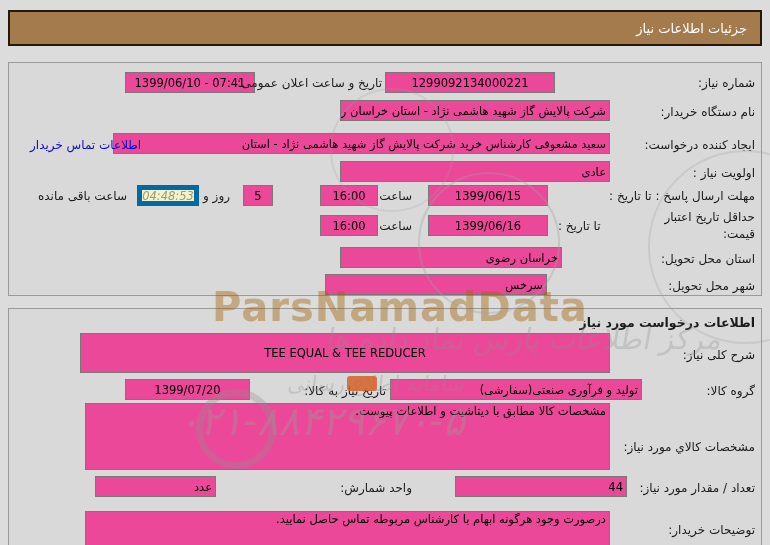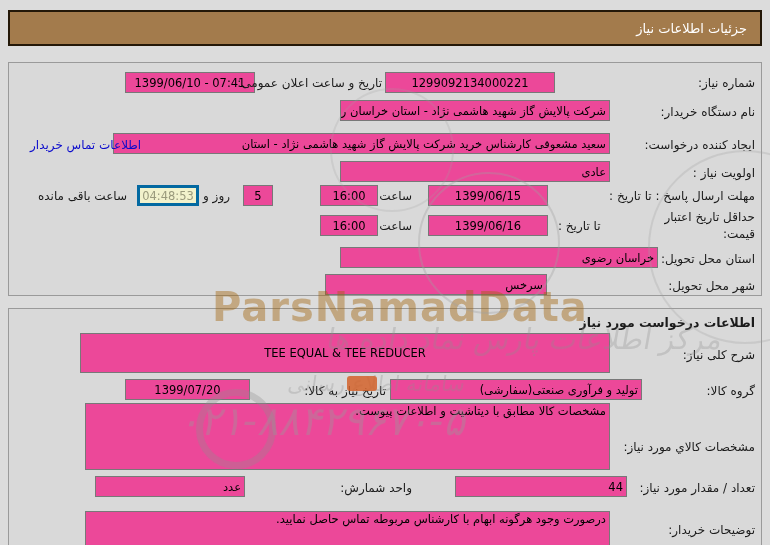--- a/index.html
+++ b/index.html
@@ -25,21 +25,21 @@
   .lbl.bold{font-weight:bold;font-size:12.5px;}
   .box{
     position:absolute;background:#ec4899;border:1px solid #787878;box-sizing:border-box;
     height:21px;display:flex;align-items:center;overflow:hidden;white-space:nowrap;
     font-size:11.5px;color:#000;padding:0 3px;z-index:2;
   }
   .box.c{justify-content:center;}
   .box.big{align-items:flex-start;padding-top:0;}
   .ltr{direction:ltr;unicode-bidi:isolate;}
   .link{color:#0b0bcc;cursor:pointer;}
-  .countdown{background:#f2f2cc;color:#9a9a7c;border:3px solid #0369a1;}
+  .countdown{background:#f2f2cc;color:#9a9a7c;border:5px solid #0369a1;font-style:italic;}
   
   .wm{position:absolute;pointer-events:none;z-index:10;color:#8f8f8f;}
   .wm-brand{left:212px;top:284px;font-size:40px;font-weight:bold;opacity:.42;letter-spacing:1px;color:#a16207;}
   .wm-callig1{right:48px;top:322px;font-size:29px;opacity:.30;transform:skewX(-10deg);white-space:nowrap;}
   .wm-callig2{left:288px;top:372px;font-size:21px;opacity:.30;transform:skewX(-8deg);white-space:nowrap;}
   .wm-orange{position:absolute;left:347px;top:376px;width:30px;height:15px;background:#d2622a;border-radius:3px;opacity:.85;pointer-events:none;z-index:11;}
   .wm-phone{left:178px;top:398px;font-size:40px;opacity:.38;letter-spacing:7px;color:#9a9a9a;white-space:nowrap;font-style:italic;}
   .wm-ring{left:196px;top:389px;width:66px;height:66px;border:7px solid #909090;border-radius:50%;opacity:.32;}
   .wm-circ{border:2px solid #a0a0a0;border-radius:50%;}
   .c1{left:418px;top:172px;width:138px;height:138px;opacity:.35;}
@@ -80,21 +80,21 @@
 <span class="lbl" style="left:38px;top:189px">ساعت باقی مانده</span>
 
 <span class="lbl" style="right:15px;top:210px">حداقل تاریخ اعتبار</span>
 <span class="lbl" style="right:15px;top:227px">قیمت:</span>
 <span class="lbl" style="left:558px;top:219px">تا تاریخ :</span>
 <div class="box c ltr" style="left:428px;top:215px;width:120px">1399/06/16</div>
 <span class="lbl" style="right:358px;top:219px">ساعت</span>
 <div class="box c ltr" style="left:320px;top:215px;width:58px">16:00</div>
 
 <span class="lbl" style="right:15px;top:252px">استان محل تحویل:</span>
-<div class="box" style="left:340px;top:247px;width:318px">خراسان رضوی</div>
+<div class="box" style="left:340px;top:247px;width:222px">خراسان رضوی</div>
 
 <span class="lbl" style="right:15px;top:279px">شهر محل تحویل:</span>
 <div class="box" style="left:325px;top:274px;width:222px">سرخس</div>
 
 <div class="panel" id="panel2"></div>
 
 <span class="lbl bold" style="right:15px;top:315px">اطلاعات درخواست مورد نیاز</span>
 
 <span class="lbl" style="right:15px;top:348px">شرح کلی نیاز:</span>
 <div class="box c ltr" style="left:80px;top:333px;width:530px;height:40px">TEE EQUAL &amp; TEE REDUCER</div>
@@ -103,21 +103,21 @@
 <div class="box" style="left:390px;top:379px;width:252px">تولید و فرآوری صنعتی(سفارشی)</div>
 <span class="lbl" style="right:384px;top:384px">تاریخ نیاز به کالا:</span>
 <div class="box c ltr" style="left:125px;top:379px;width:125px">1399/07/20</div>
 
 <span class="lbl" style="right:15px;top:440px">مشخصات کالاي مورد نیاز:</span>
 <div class="box big" style="left:85px;top:403px;width:525px;height:67px">مشخصات کالا مطابق با دیتاشیت و اطلاعات پیوست.</div>
 
 <span class="lbl" style="right:15px;top:481px">تعداد / مقدار مورد نیاز:</span>
 <div class="box" style="left:455px;top:476px;width:172px">44</div>
 <span class="lbl" style="right:358px;top:481px">واحد شمارش:</span>
-<div class="box" style="left:95px;top:476px;width:150px">عدد</div>
+<div class="box" style="left:95px;top:476px;width:121px">عدد</div>
 
 <span class="lbl" style="right:15px;top:523px">توضیحات خریدار:</span>
 <div class="box big" style="left:85px;top:511px;width:525px;height:60px">درصورت وجود هرگونه ابهام با کارشناس مربوطه تماس حاصل نمایید.</div>
 
 <div class="wm wm-brand">ParsNamadData</div>
 <div class="wm wm-callig1">مرکز اطلاعات پارس نماد داده ها</div>
 <div class="wm wm-callig2">سامانه اطلاع رسانی</div>
 <div class="wm-orange"></div>
 <div class="wm wm-phone ltr">۰۲۱-۸۸۴۲۹۶۷۰-۵</div>
 <div class="wm wm-ring"></div>

